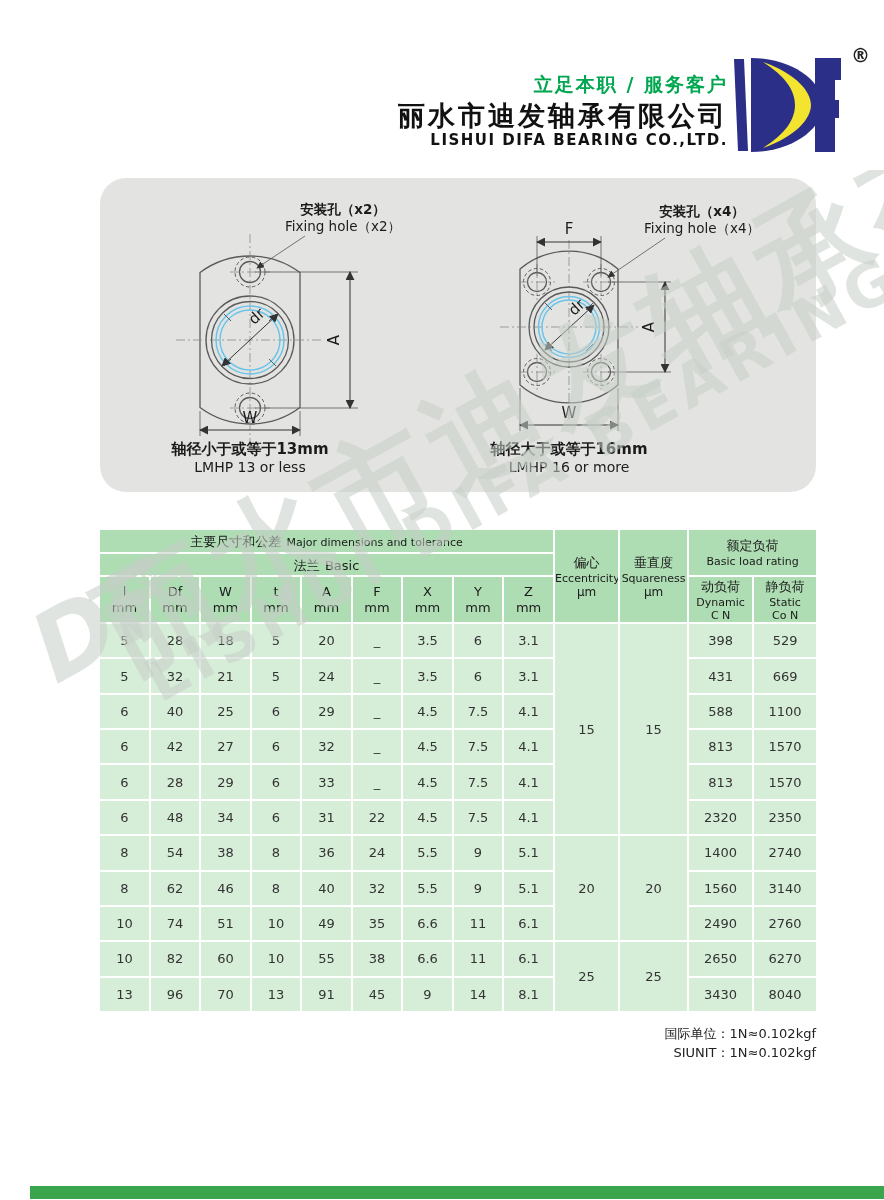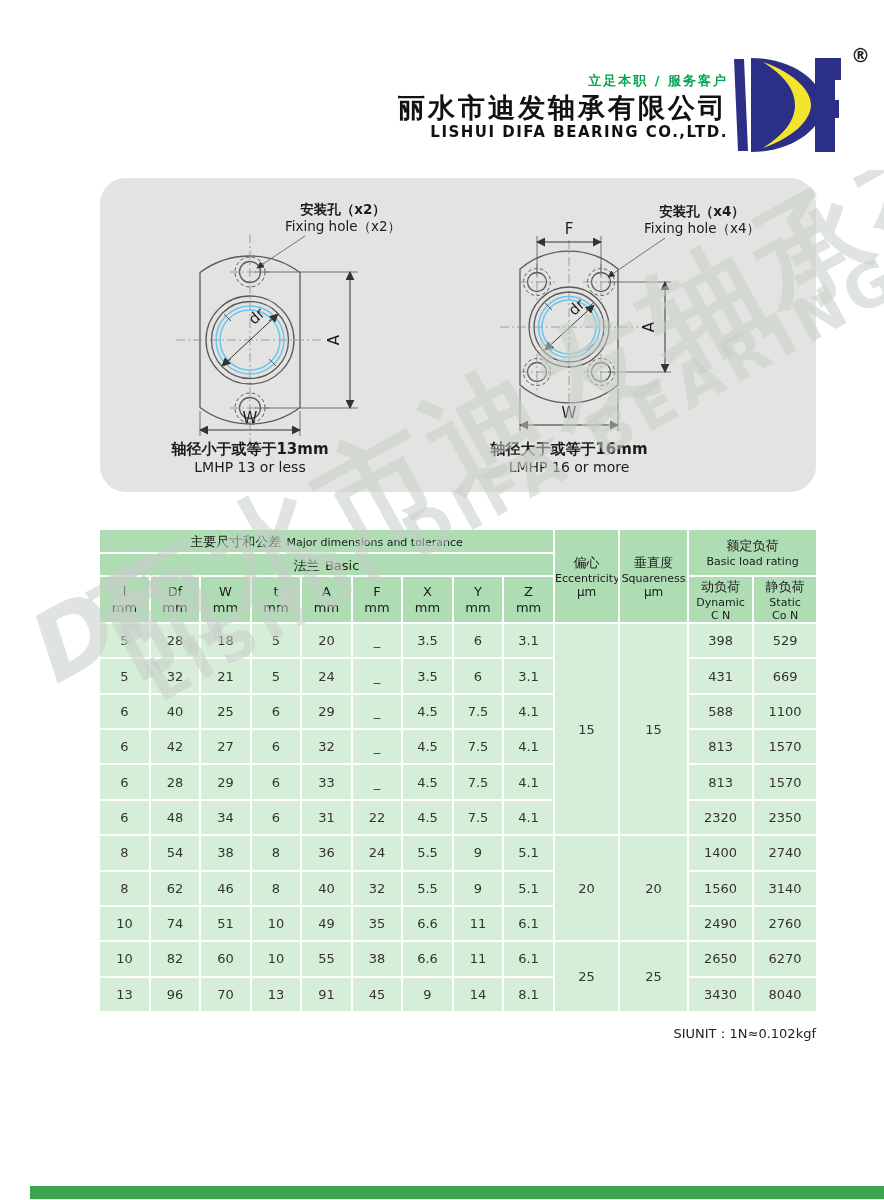--- a/index.html
+++ b/index.html
@@ -1,21 +1,21 @@
 <!DOCTYPE html>
 <html><head>
 <meta charset="utf-8">
 <style>
   html,body{margin:0;padding:0;background:#fff;}
   #page{position:relative;width:884px;height:1200px;background:#fff;overflow:hidden;
         font-family:"DejaVu Sans","Liberation Sans",sans-serif;color:#1b1b1b;}
 
   
   .head-text{position:absolute;top:72px;right:156px;text-align:right;white-space:nowrap;}
-  .slogan{color:#00a650;font-size:13px;font-weight:bold;letter-spacing:2px;margin-bottom:3px;}
+  .slogan{color:#00a650;font-size:19px;font-weight:bold;letter-spacing:2px;margin-bottom:3px;}
   .company-cn{color:#111;font-size:27px;font-weight:bold;letter-spacing:3px;line-height:30px;}
   .company-en{color:#111;font-size:15px;font-weight:bold;letter-spacing:1.5px;line-height:19px;}
   .logo-box{position:absolute;left:733px;top:56px;width:108px;height:98px;}
   .reg-mark{position:absolute;left:851px;top:44px;font-size:19px;font-weight:bold;color:#222;}
 
   
   .watermark{position:absolute;left:0;top:170px;width:884px;height:850px;overflow:hidden;
              pointer-events:none;z-index:6;}
   .watermark div{position:absolute;white-space:nowrap;color:rgba(198,205,198,0.55);font-weight:bold;}
   .wm-cn{left:110px;top:390px;font-size:116px;letter-spacing:8px;transform:rotate(-29deg);transform-origin:0 50%;}
@@ -444,18 +444,19 @@
             <td>14</td>
             <td>8.1</td>
             <td>3430</td>
             <td>8040</td>
           </tr>
         </tbody>
     </table>
   </div>
 
   <div class="footer">
+    <div>国际单位：1N≈0.102kgf</div>
     <div>SIUNIT：1N≈0.102kgf</div>
   </div>
 
   <div class="bottom-bar"></div>
 
 </div>
 
 </body></html>

